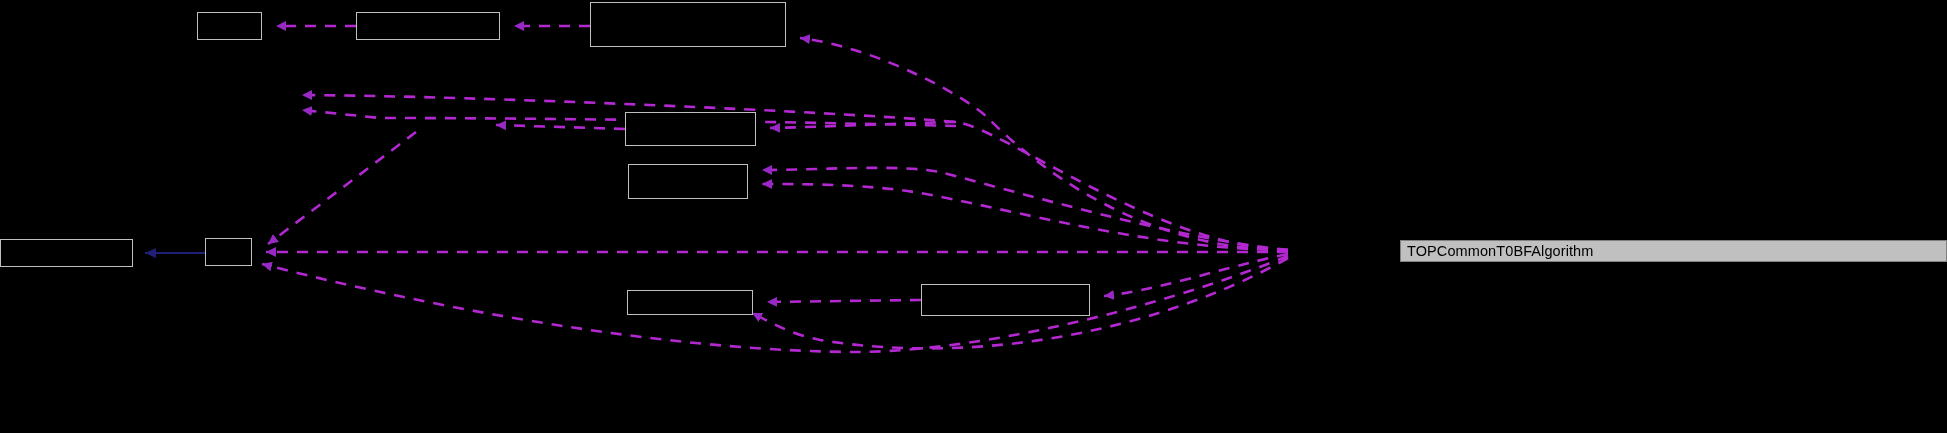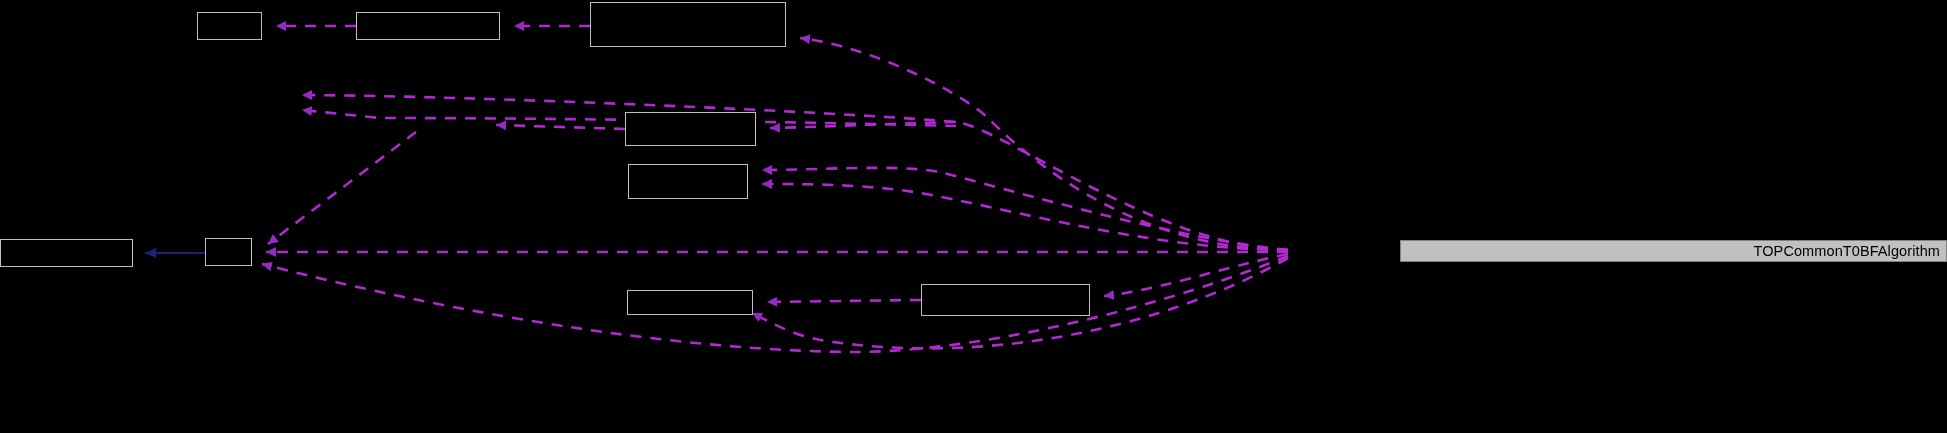--- a/index.html
+++ b/index.html
@@ -10,21 +10,21 @@
     background:#000000;
     overflow:hidden;
     font-family:"Liberation Sans","DejaVu Sans",sans-serif;
   }
   #edges{position:absolute;left:0;top:0;width:1947px;height:433px;}
   .node{
     position:absolute;
     box-sizing:border-box;
     background:#000000;
     border:1px solid #C0C0C0;
-    display:flex;align-items:center;justify-content:flex-end;
+    display:flex;align-items:center;justify-content:flex-start;
     color:#C0C0C0;
     font-size:13px;
     white-space:nowrap;
     overflow:hidden;
   }
   .node.filled{
     background:#C0C0C0;
     border:1px solid #808080;
     color:#000000;
   }

